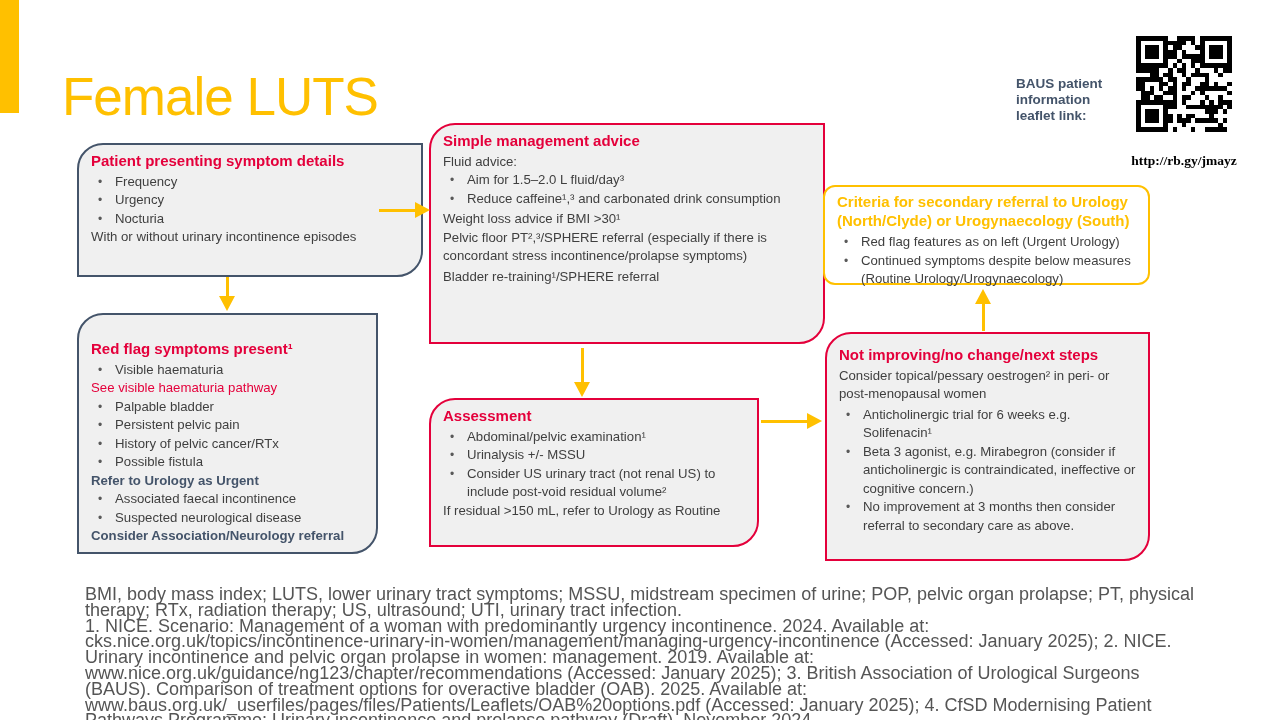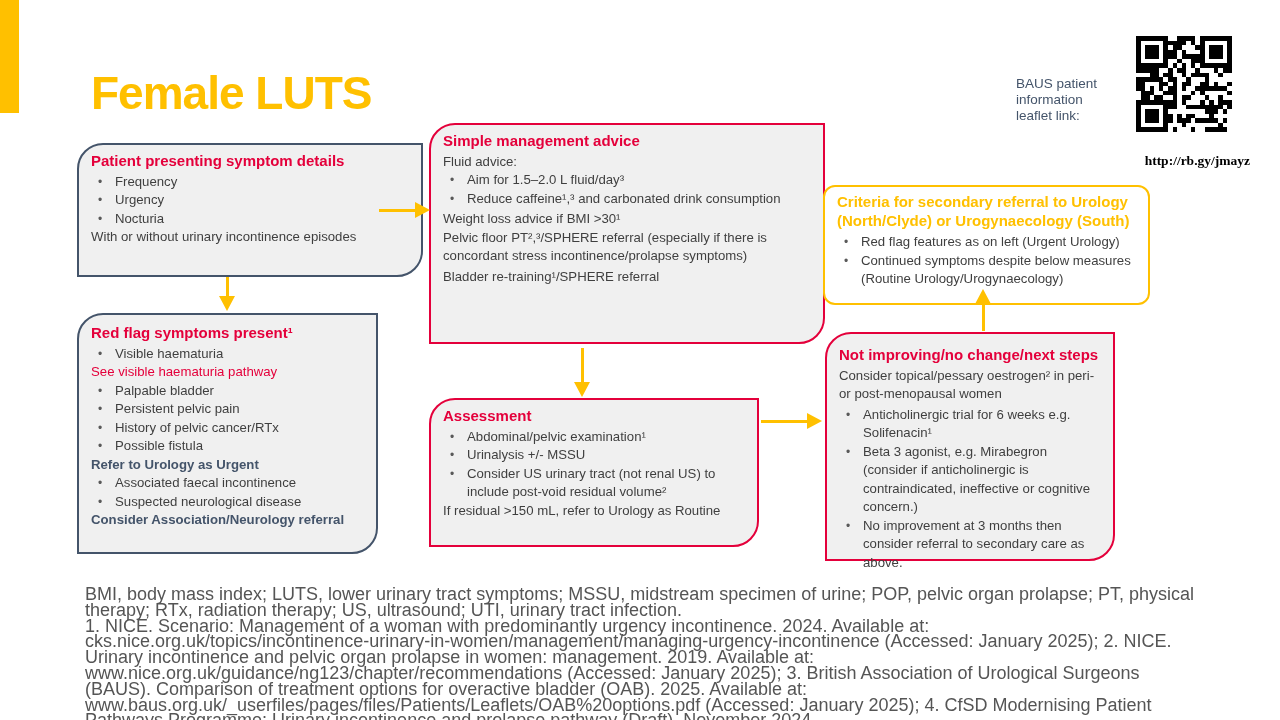--- a/index.html
+++ b/index.html
@@ -11,21 +11,21 @@
     --footer:#555555;
   }
   *{box-sizing:border-box;margin:0;padding:0}
   html,body{width:1280px;height:720px;overflow:hidden;background:#fff;
     font-family:"Liberation Sans",sans-serif;}
   .abs{position:absolute}
   #slide{position:relative;width:1280px;height:720px;background:#fff}
 
   #accent-bar{left:0;top:0;width:19px;height:113px;background:var(--gold)}
 
-  #page-title{left:91px;top:66px;font-size:46px;font-weight:700;color:var(--gold);
+  #page-title{left:62px;top:66px;font-size:53px;font-weight:400;color:var(--gold);
     letter-spacing:-1px;white-space:nowrap}
 
   
   .flow-box{border:2px solid;padding:7px 12px 6px 12px;font-size:13.2px;color:var(--text);
     line-height:18.5px}
   .round-diag{border-radius:26px 0 26px 0}
   .box-gray{background:var(--fill)}
   .box-navy{border-color:var(--navy)}
   .box-red{border-color:var(--crimson)}
   .box-gold{border-color:var(--gold);border-radius:12px;background:#fff}
@@ -49,26 +49,26 @@
   .arrow-right .head{right:0;top:0;border-top:8px solid transparent;
     border-bottom:8px solid transparent;border-left:15px solid var(--gold)}
   .arrow-down .shaft{left:7px;top:0;bottom:13px;width:2.5px}
   .arrow-down .head{bottom:0;left:0;border-left:8px solid transparent;
     border-right:8px solid transparent;border-top:15px solid var(--gold)}
   .arrow-up .shaft{left:7px;bottom:0;top:13px;width:2.5px}
   .arrow-up .head{top:0;left:0;border-left:8px solid transparent;
     border-right:8px solid transparent;border-bottom:15px solid var(--gold)}
 
   
-  #qr-label{left:1016px;top:76px;width:98px;font-size:13.5px;font-weight:400;
+  #qr-label{left:1016px;top:76px;width:98px;font-size:13.5px;font-weight:700;
     color:var(--navy);line-height:16px}
   #qr-code{left:1136px;top:36px;width:96px;height:96px;background:#fff;
     display:grid;grid-template-columns:repeat(21,1fr);grid-template-rows:repeat(21,1fr)}
   #qr-code .on{background:#000}
-  #qr-url{left:1118px;top:153px;width:132px;text-align:right;
+  #qr-url{left:1118px;top:153px;width:132px;text-align:center;
     font-family:"Liberation Serif",serif;font-weight:700;font-size:13.5px;color:#000}
 
   
   #footer{left:85px;top:587px;width:1113px;font-size:18px;line-height:15.8px;
     color:var(--footer)}
 </style>
 </head>
 <body>
 
 <div id="slide">
@@ -537,21 +537,21 @@
         <div class="line bullet">
           <span class="bullet">•</span>
           <span class="txt">Nocturia</span>
         </div>
         <div class="line plain">
           <span class="txt">With or without urinary incontinence episodes</span>
         </div>
       </div>
   </div>
 
-  <div class="abs flow-box round-diag box-gray box-navy" style="left:77px;top:313px;width:301px;height:241px;padding-top:9px">
+  <div class="abs flow-box round-diag box-gray box-navy" style="left:77px;top:313px;width:301px;height:241px;padding-top:25px">
     <div class="box-heading">Red flag symptoms present¹</div>
     <div>
         <div class="line bullet">
           <span class="bullet">•</span>
           <span class="txt">Visible haematuria</span>
         </div>
         <div class="line red">
           <span class="txt">See visible haematuria pathway</span>
         </div>
         <div class="line bullet">
@@ -627,35 +627,35 @@
         <div class="line bullet">
           <span class="bullet">•</span>
           <span class="txt">Consider US urinary tract (not renal US) to include post-void residual volume²</span>
         </div>
         <div class="line plain">
           <span class="txt">If residual &gt;150 mL, refer to Urology as Routine</span>
         </div>
       </div>
   </div>
 
-  <div class="abs flow-box box-gold" style="left:823px;top:185px;width:327px;height:120px;padding-top:5px">
+  <div class="abs flow-box box-gold" style="left:823px;top:185px;width:327px;height:100px;padding-top:5px">
     <div class="box-heading gold">Criteria for secondary referral to Urology (North/Clyde) or Urogynaecology (South)</div>
     <div>
         <div class="line bullet">
           <span class="bullet">•</span>
           <span class="txt">Red flag features as on left (Urgent Urology)</span>
         </div>
         <div class="line bullet">
           <span class="bullet">•</span>
           <span class="txt">Continued symptoms despite below measures (Routine Urology/Urogynaecology)</span>
         </div>
       </div>
   </div>
 
-  <div class="abs flow-box round-diag box-gray box-red" style="left:825px;top:332px;width:290px;height:229px;padding-top:12px">
+  <div class="abs flow-box round-diag box-gray box-red" style="left:825px;top:332px;width:325px;height:229px;padding-top:12px">
     <div class="box-heading">Not improving/no change/next steps</div>
     <div>
         <div class="line plain">
           <span class="txt">Consider topical/pessary oestrogen² in peri- or post-menopausal women</span>
         </div>
         <div class="line bullet gap">
           <span class="bullet">•</span>
           <span class="txt">Anticholinergic trial for 6 weeks e.g. Solifenacin¹</span>
         </div>
         <div class="line bullet">

